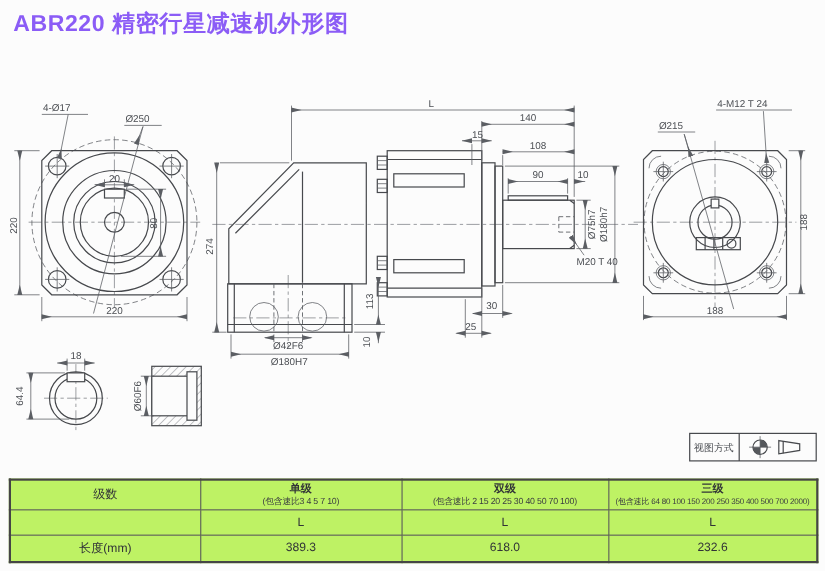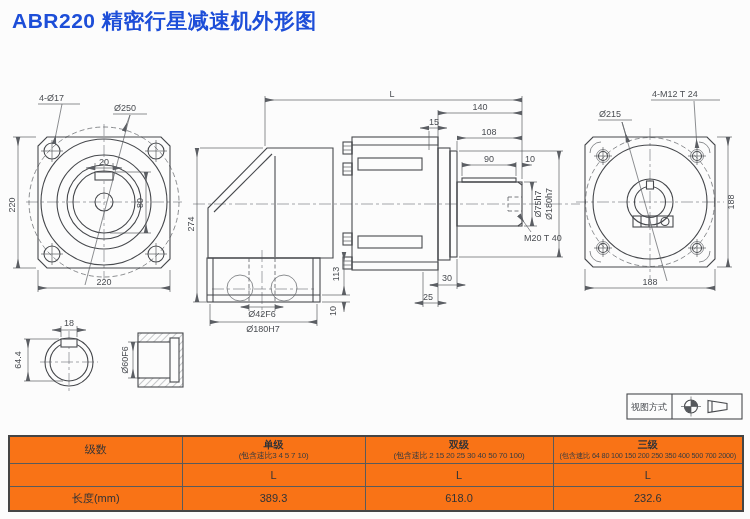--- a/index.html
+++ b/index.html
@@ -4,35 +4,35 @@
 <style>
   html,body{margin:0;padding:0;}
   body{
     width:750px;height:519px;position:relative;
     background:#fcfcfc;
     font-family:"Liberation Sans","DejaVu Sans",sans-serif;
     color:#4a4d52;overflow:hidden;
   }
   #title{
     position:absolute;left:12px;top:7px;
-    font-size:21px;font-weight:600;color:#1d4ed8;letter-spacing:0.5px;
+    font-size:21px;font-weight:600;color:#8b5cf6;letter-spacing:0.5px;
   }
   #drawing{position:absolute;left:0;top:0;}
   svg text{fill:#4b4e53;font-size:9px;font-family:"Liberation Sans","DejaVu Sans",sans-serif;}
   .main{stroke:#47494d;stroke-width:1.1;fill:none;}
   .thin{stroke:#5b5e63;stroke-width:0.7;fill:none;}
   .cl{stroke:#6a6d72;stroke-width:0.6;fill:none;stroke-dasharray:12 3 3 3;}
   .hid{stroke:#5b5e63;stroke-width:0.8;fill:none;stroke-dasharray:4 2.5;}
   .dashed{stroke:#5b5e63;stroke-width:0.7;fill:none;stroke-dasharray:5 3;}
   .wfill{fill:#fcfcfc;}
   
   #spec-table{
     position:absolute;left:8px;top:435px;width:736px;height:75px;
     border-collapse:collapse;table-layout:fixed;
-    font-size:11px;color:#313337;background:#f97316;
+    font-size:11px;color:#313337;background:#bef264;
   }
   #spec-table td{
     border:1px solid #5a5a5a;text-align:center;vertical-align:middle;
     padding:0 2px;overflow:hidden;white-space:nowrap;
   }
   #spec-table{border:2px solid #454545;}
   .stage-line{font-size:10px;line-height:12px;font-weight:bold;}
   .ratio-line{font-size:8px;line-height:10px;letter-spacing:-0.2px;color:#3a3c40;}
   .ratio-small{font-size:7.3px;}
   td.rowlabel{font-size:11px;margin-left:36px;}

